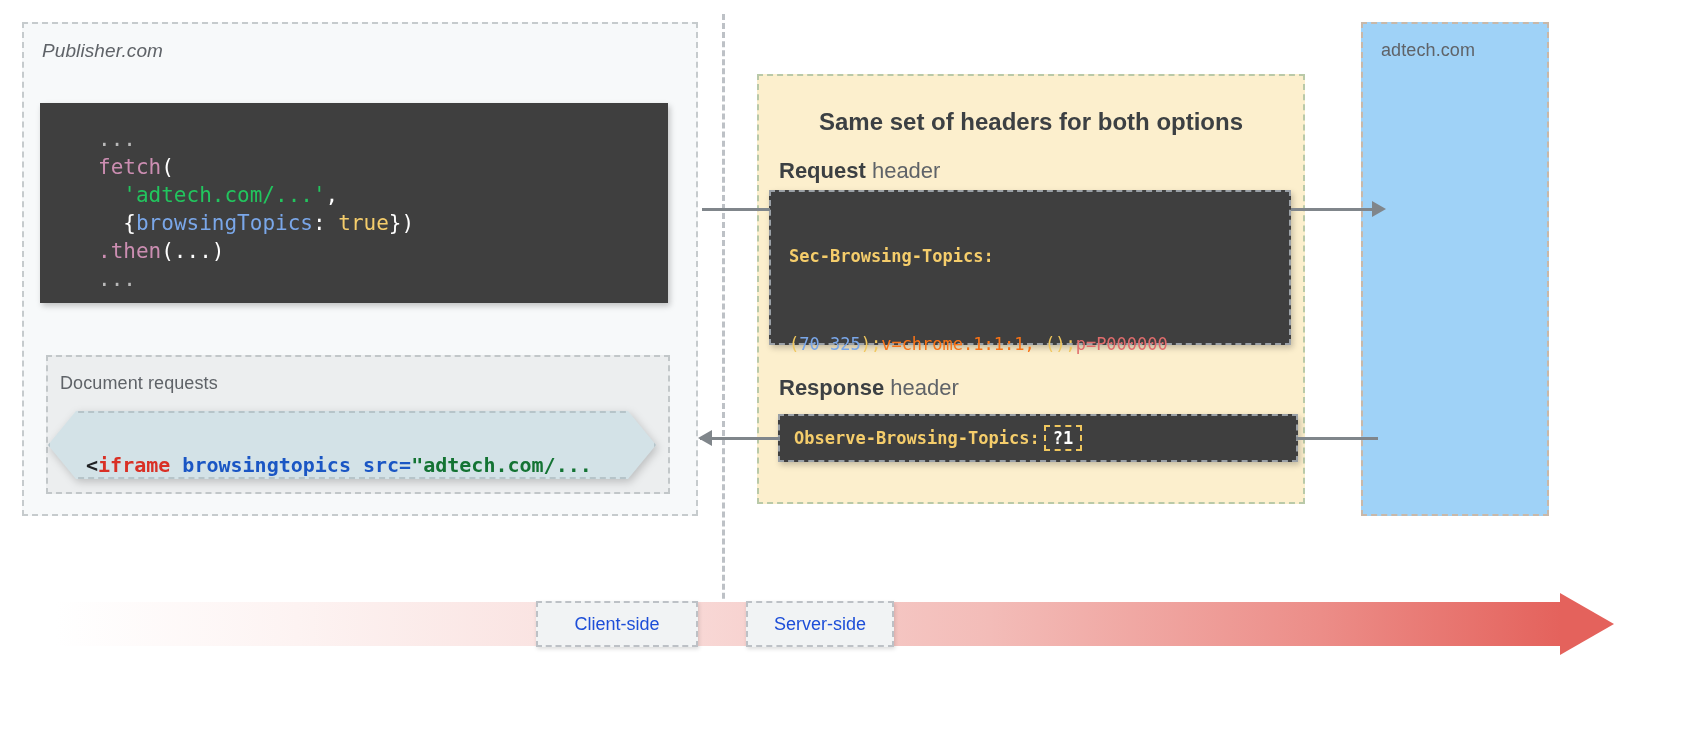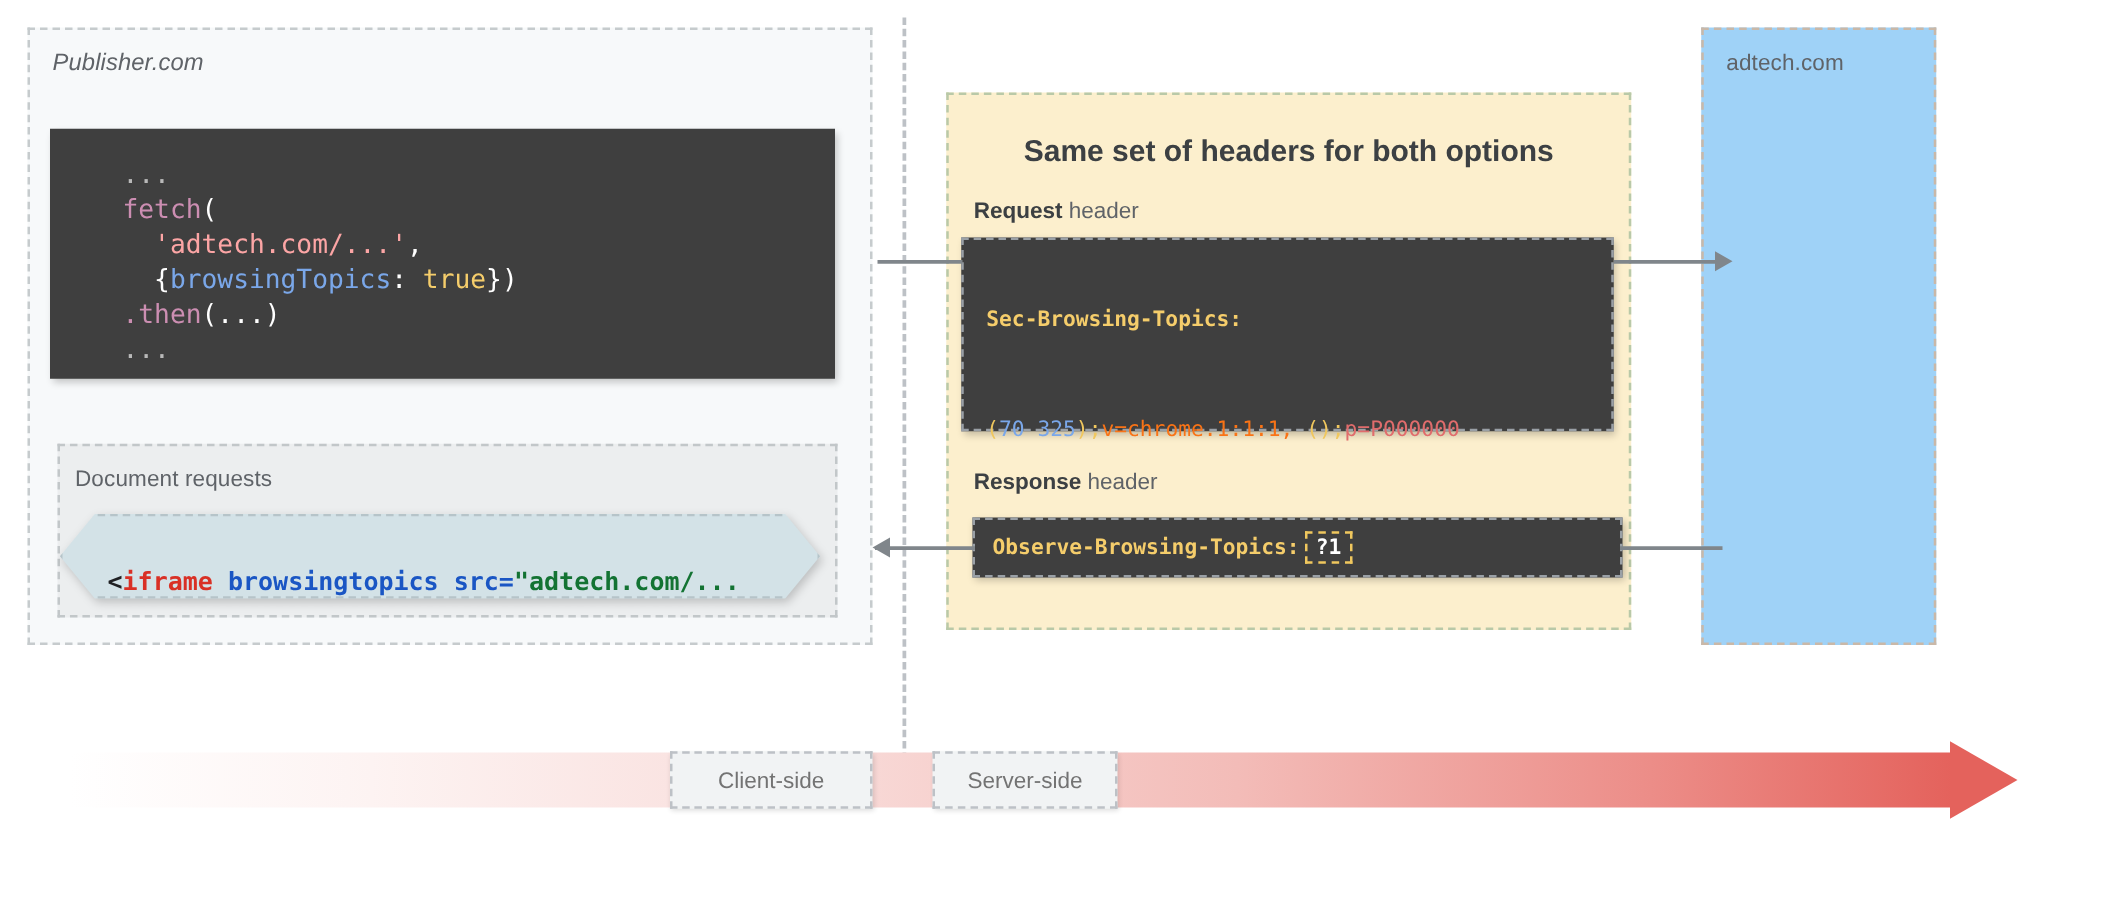--- a/index.html
+++ b/index.html
@@ -57,21 +57,21 @@
   .js-code pre {
     margin: 0;
     font-family: "DejaVu Sans Mono", "Liberation Mono", monospace;
     font-size: 21px;
     line-height: 28px;
     color: #ffffff;
     padding-left: 58px;
     white-space: pre;
   }
   .tok-fn     { color: #cc8eb2; text-align: right; }
-  .tok-str    { color: #fca5a5; }
+  .tok-str    { color: #22c55e; }
   .tok-prop   { color: #7aa7e9; }
   .tok-bool   { color: #f5cd6b; }
   .tok-punct  { color: #ffffff; }
   .tok-dots   { color: #b9b9b9; }
 
   
   .docreq-panel {
     position: absolute;
     left: 46px;
     top: 355px;
@@ -141,21 +141,21 @@
     left: 757px;
     top: 108px;
     width: 548px;
     text-align: center;
     font-size: 24px;
     font-weight: bold;
     color: #3c4043;
   }
   .hdr-caption {
     position: absolute;
-    font-size: 18px;
+    font-size: 22px;
     color: #5f6368;
     white-space: nowrap;
   }
   .hdr-caption b { color: #3c4043; font-weight: bold; }
   .req-caption { left: 779px; top: 158px; }
   .resp-caption { left: 779px; top: 375px; }
 
   
   .req-code {
     left: 769px;
@@ -272,21 +272,21 @@
     border-top: 31px solid transparent;
     border-bottom: 31px solid transparent;
     border-left: 54px solid #e4625c;
   }
   .side-chip {
     position: absolute;
     background: #f1f3f4;
     border: 2px dashed #bdc1c6;
     box-sizing: border-box;
     font-size: 18px;
-    color: #737373;
+    color: #1d4ed8;
     display: flex;
     align-items: center;
     justify-content: center;
     box-shadow: 1px 2px 4px rgba(0,0,0,0.14);
     text-align: right;
   }
   .chip-client { left: 536px; top: 601px; width: 162px; height: 46px; }
   .chip-server { left: 746px; top: 601px; width: 148px; height: 46px; }
 </style>
 </head>

